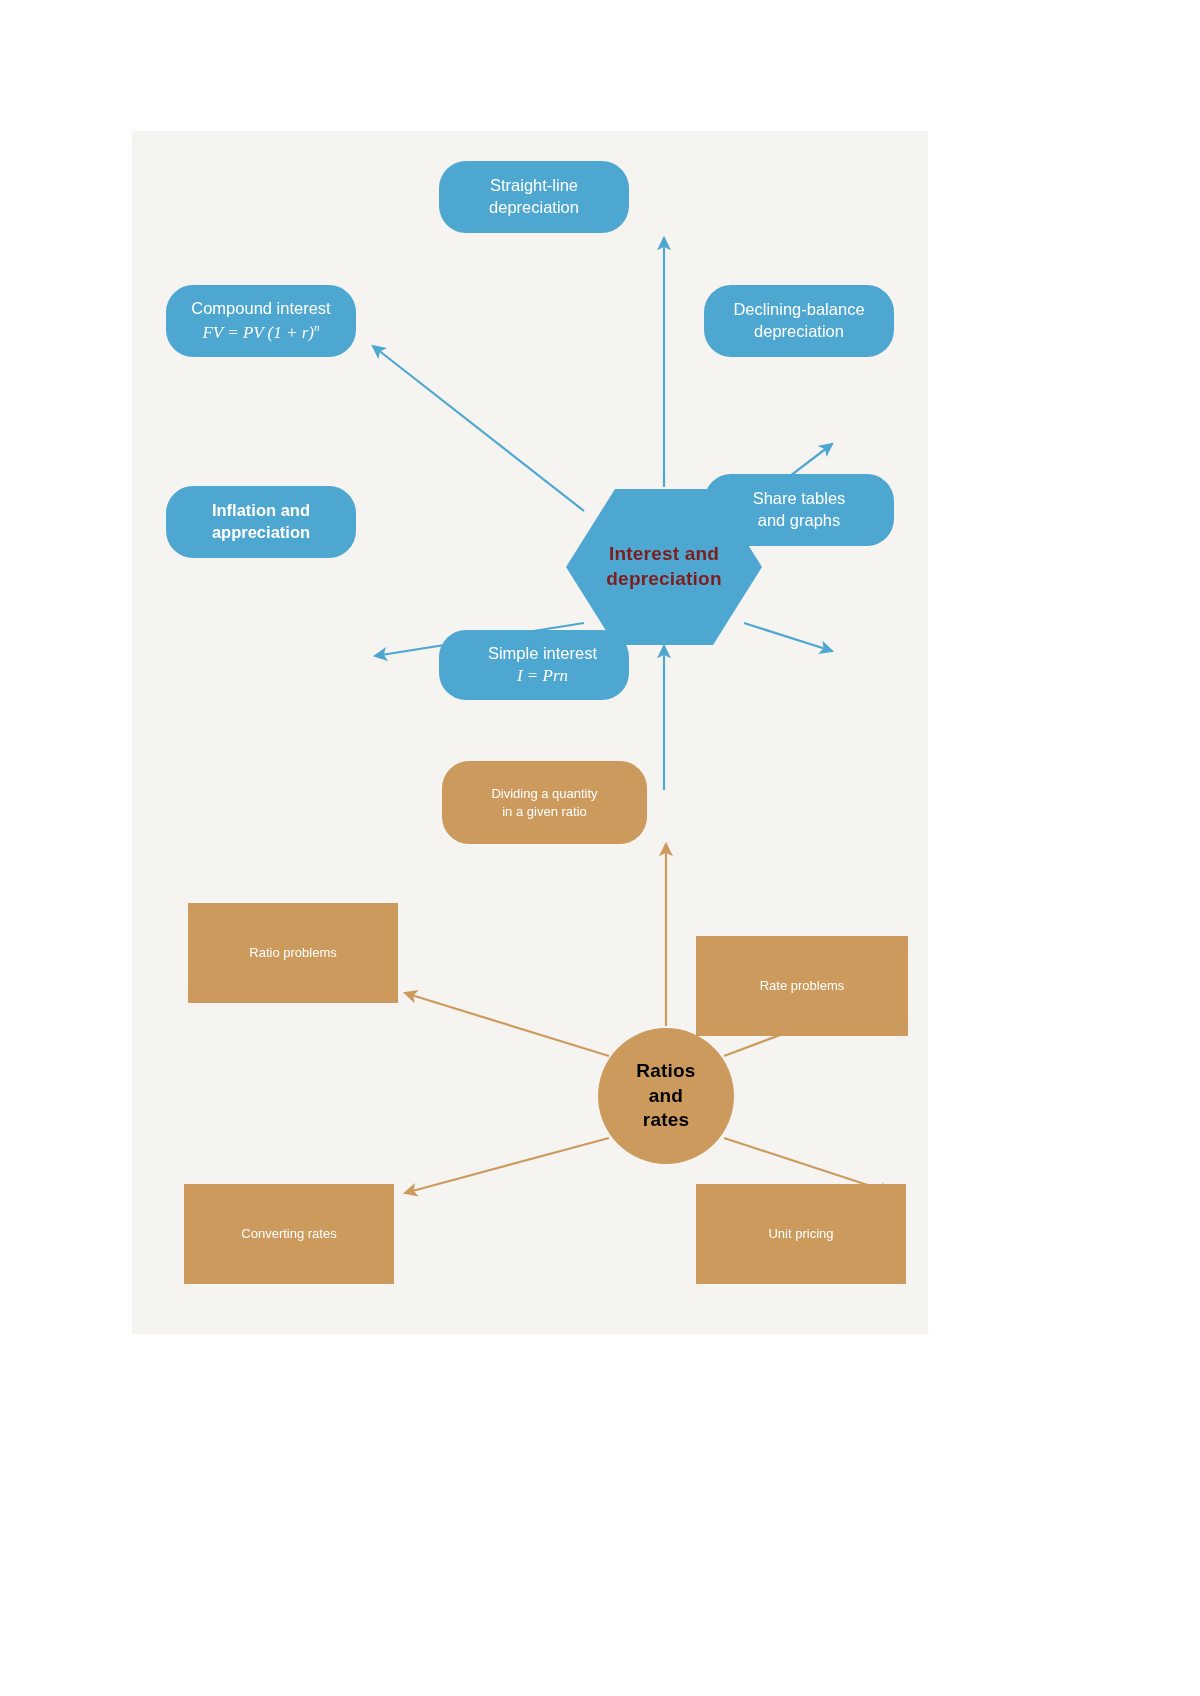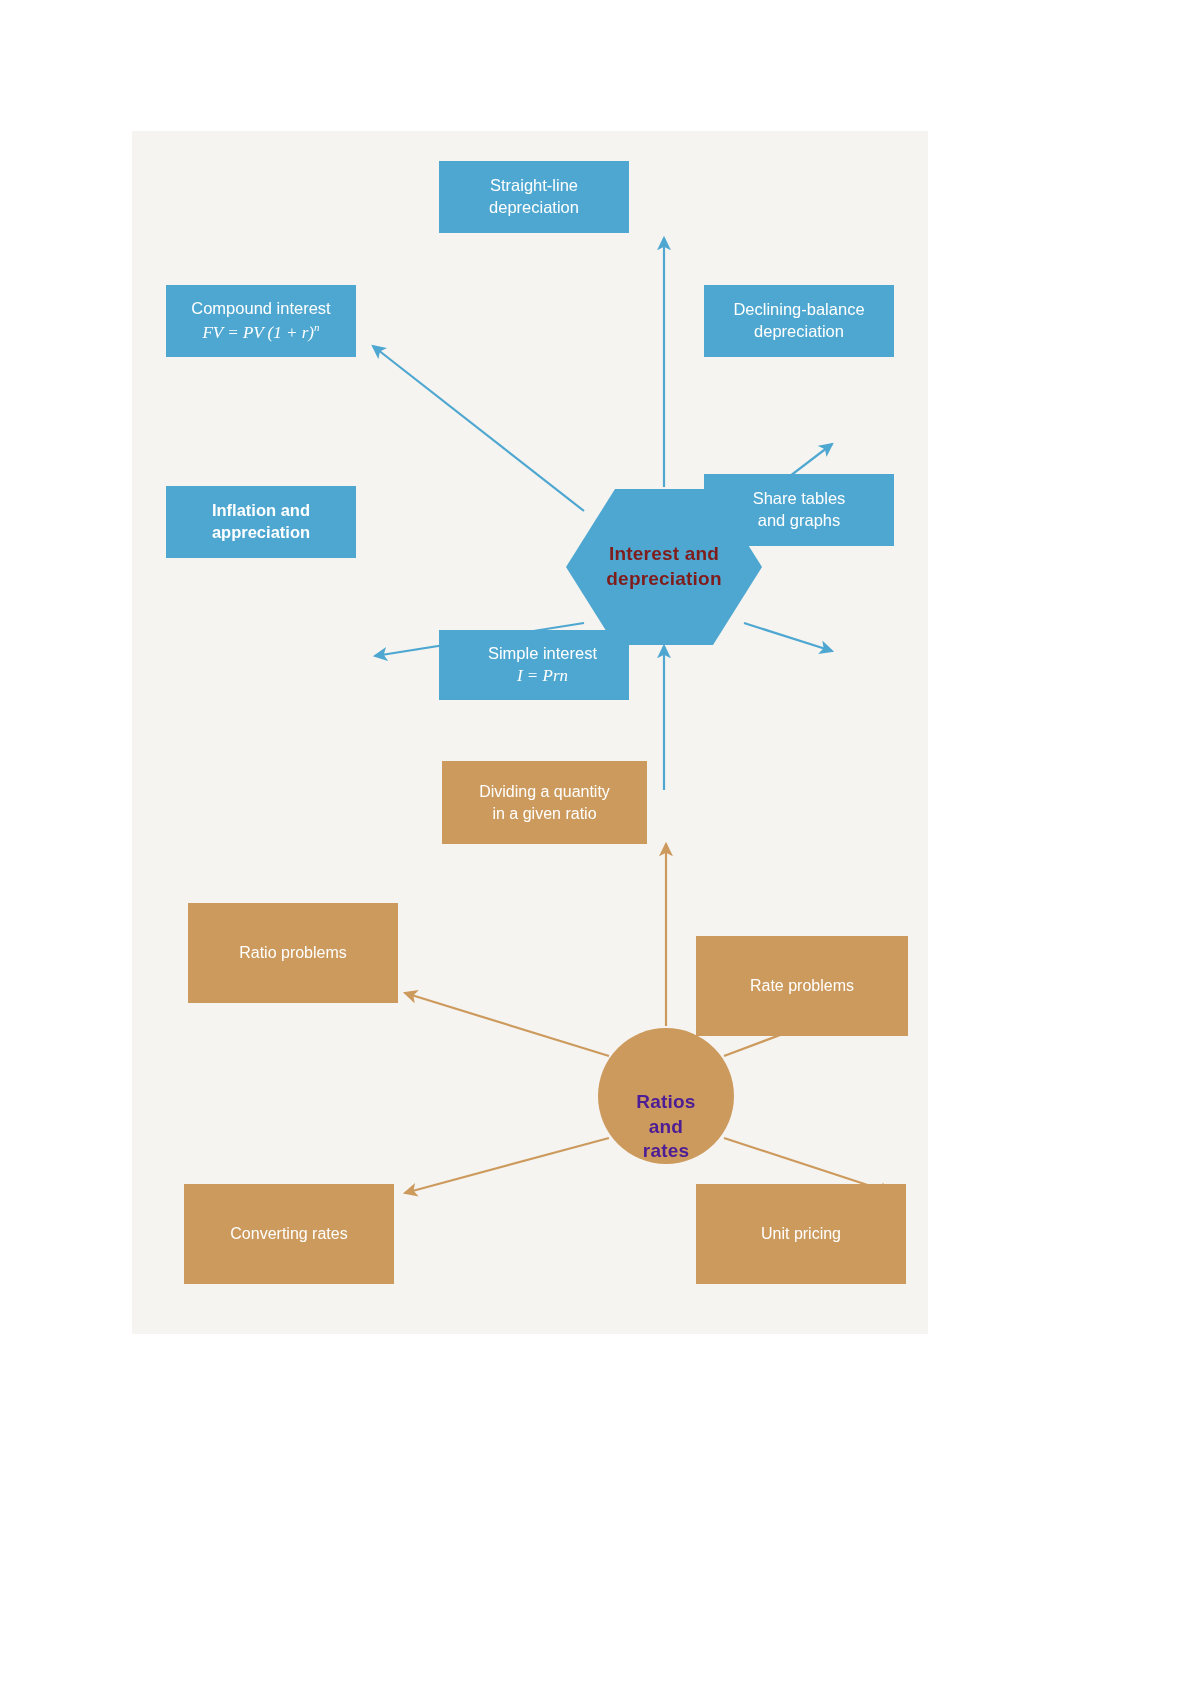--- a/index.html
+++ b/index.html
@@ -40,21 +40,21 @@
     color: #ffffff;
     line-height: 1.32;
   }
   .box-blue {
     background: #4ea7d0;
     font-size: 16.5px;
     font-weight: 400;
   }
   .box-orange {
     background: #cd9a5d;
-    font-size: 16px;
+    font-size: 13px;
     font-weight: 400;
   }
   .hub-label {
     font-weight: bold;
     font-size: 19px;
     letter-spacing: 0.2px;
     line-height: 1.3;
     position: relative;
     z-index: 3;
   }
@@ -74,40 +74,41 @@
   }
   .circle {
     position: absolute;
     left: 466px;
     top: 897px;
     width: 136px;
     height: 136px;
     border-radius: 50%;
     background: #cd9a5d;
     display: flex;
-    align-items: flex-end;
-    justify-content: center;
-    color: #4c1d95;
+    align-items: center;
+    justify-content: center;
+    color: #000000;
     text-align: center;
   }
   .formula {
     font-style: italic;
     font-family: "Liberation Serif", serif;
     font-size: 17px;
     white-space: nowrap;
   }
   .formula sup {
     font-size: 11px;
     vertical-align: super;
   }
   .stack {
     display: flex;
     flex-direction: column;
     align-items: center;
     justify-content: center;
+    border-radius: 27px;
   }
 </style>
 </head>
 <body>
 
 <div id="canvas">
 
   <svg class="svg-layer" viewBox="0 0 796 1203">
     <defs>
       <marker id="arrow-blue" markerWidth="7" markerHeight="7" refX="5.6" refY="3.2" orient="auto">

